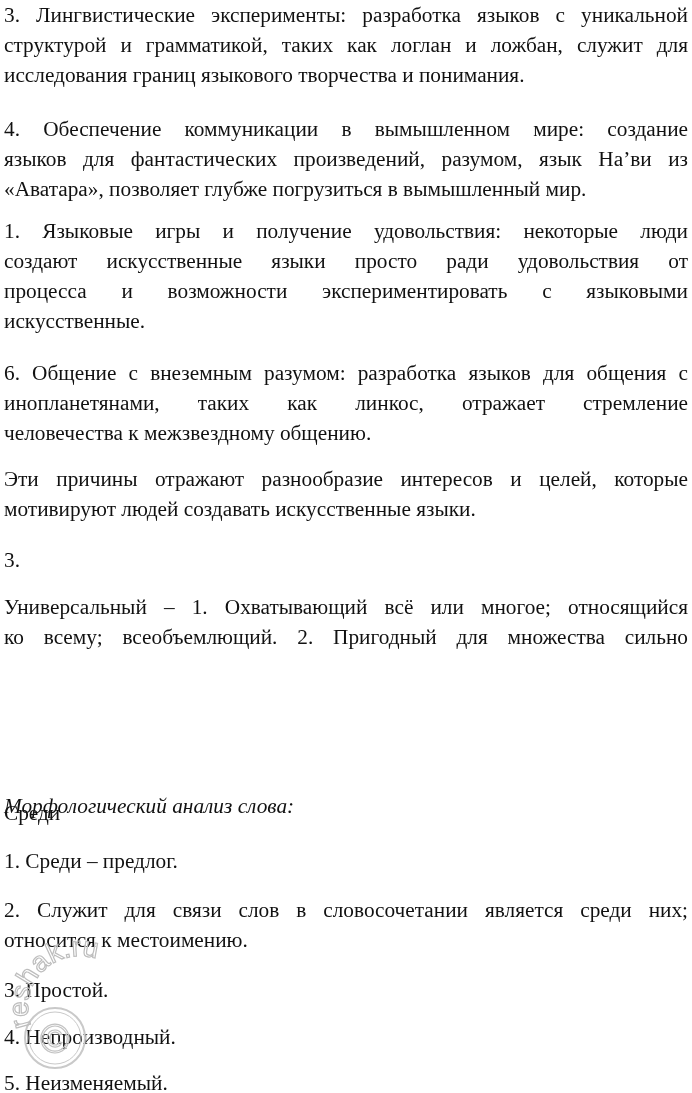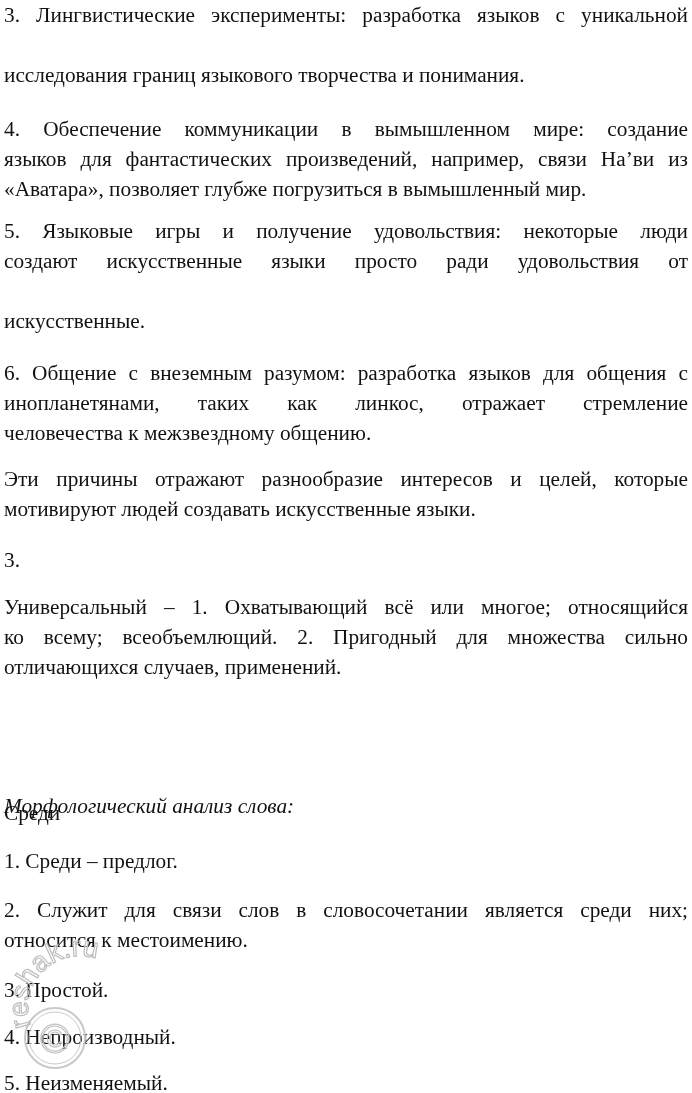--- a/index.html
+++ b/index.html
@@ -20,42 +20,43 @@
       position: absolute; left: 10px; top: 928px; width: 150px; height: 150px;
       pointer-events: none;
     }
   </style>
 </head>
 <body>
 
 <div class="doc">
 
   <div class="line just" style="top:0px">3. Лингвистические эксперименты: разработка языков с уникальной</div>
+  <div class="line just" style="top:30px">структурой и грамматикой, таких как логлан и ложбан, служит для</div>
   <div class="line" style="top:60px">исследования границ языкового творчества и понимания.</div>
 
   <div class="line just" style="top:114px">4. Обеспечение коммуникации в вымышленном мире: создание</div>
-  <div class="line just" style="top:144px">языков для фантастических произведений, например, связи На’ви из</div>
+  <div class="line just" style="top:144px">языков для фантастических произведений, разумом, язык На’ви из</div>
   <div class="line" style="top:174px">«Аватара», позволяет глубже погрузиться в вымышленный мир.</div>
 
-  <div class="line just" style="top:216px">5. Языковые игры и получение удовольствия: некоторые люди</div>
+  <div class="line just" style="top:216px">1. Языковые игры и получение удовольствия: некоторые люди</div>
   <div class="line just" style="top:246px">создают искусственные языки просто ради удовольствия от</div>
+  <div class="line just" style="top:276px">процесса и возможности экспериментировать с языковыми</div>
   <div class="line" style="top:306px">искусственные.</div>
 
   <div class="line just" style="top:358px">6. Общение с внеземным разумом: разработка языков для общения с</div>
   <div class="line just" style="top:388px">инопланетянами, таких как линкос, отражает стремление</div>
   <div class="line" style="top:418px">человечества к межзвездному общению.</div>
 
   <div class="line just" style="top:464px">Эти причины отражают разнообразие интересов и целей, которые</div>
   <div class="line" style="top:494px">мотивируют людей создавать искусственные языки.</div>
 
   <div class="line" style="top:545px">3.</div>
 
   <div class="line just" style="top:592px">Универсальный – 1.  Охватывающий всё или многое; относящийся</div>
   <div class="line just" style="top:622px">ко всему; всеобъемлющий. 2. Пригодный для множества сильно</div>
-  <div class="line" style="top:652px">отличающихся случаев, применений.</div>
 
   <div class="line it" style="top:752px">Морфологический анализ слова:</div>
   <div class="line" style="top:798px">Среди</div>
   <div class="line" style="top:846px">1. Среди – предлог.</div>
   <div class="line just" style="top:895px">
     <span>2. Служит для связи слов в словосочетании</span>
     <span class="b">является среди них;</span>
   </div>
   <div class="line" style="top:925px">относится к местоимению.</div>
   <div class="line" style="top:975px">3. Простой.</div>

